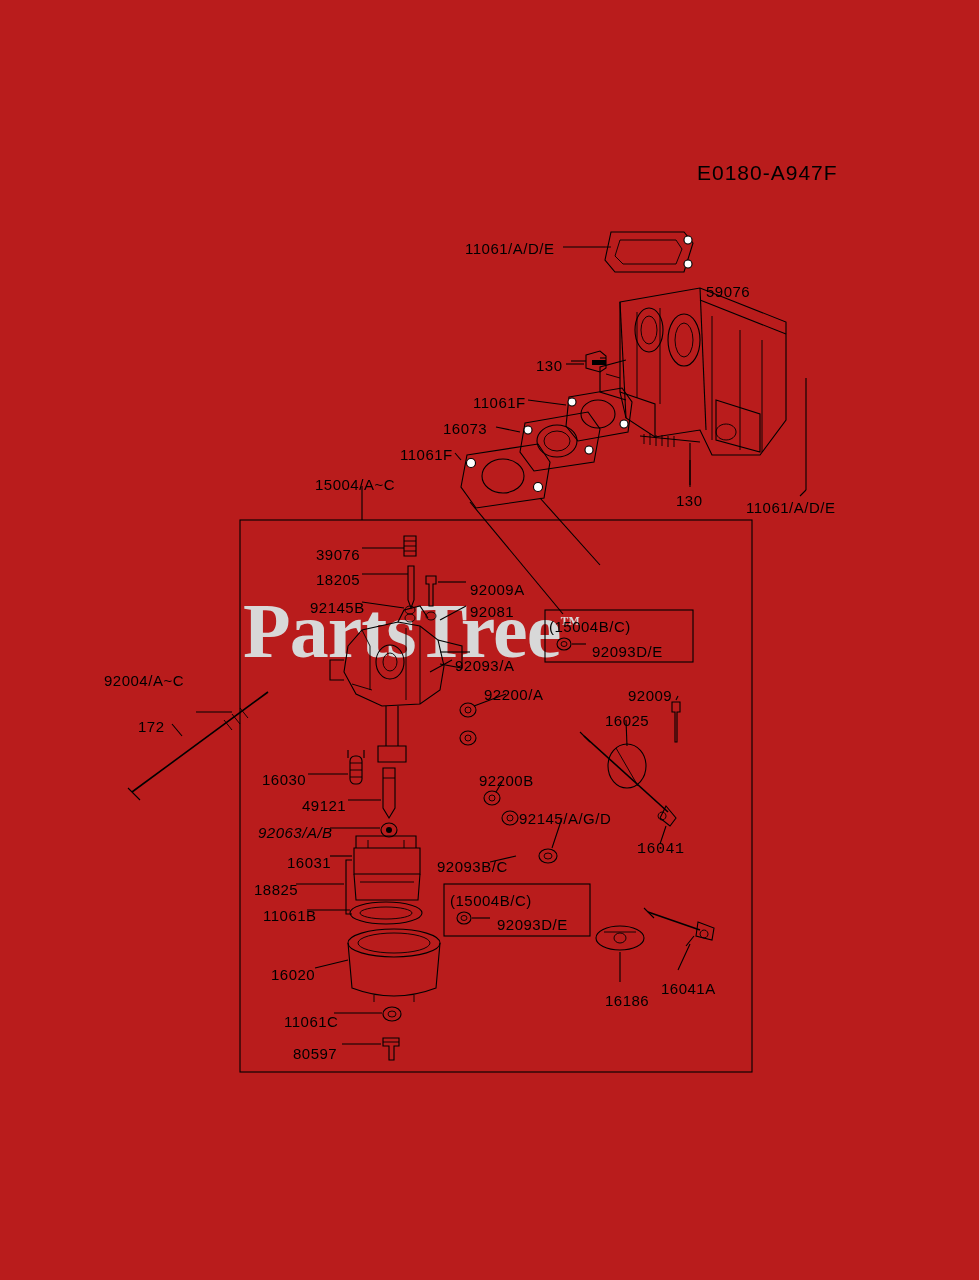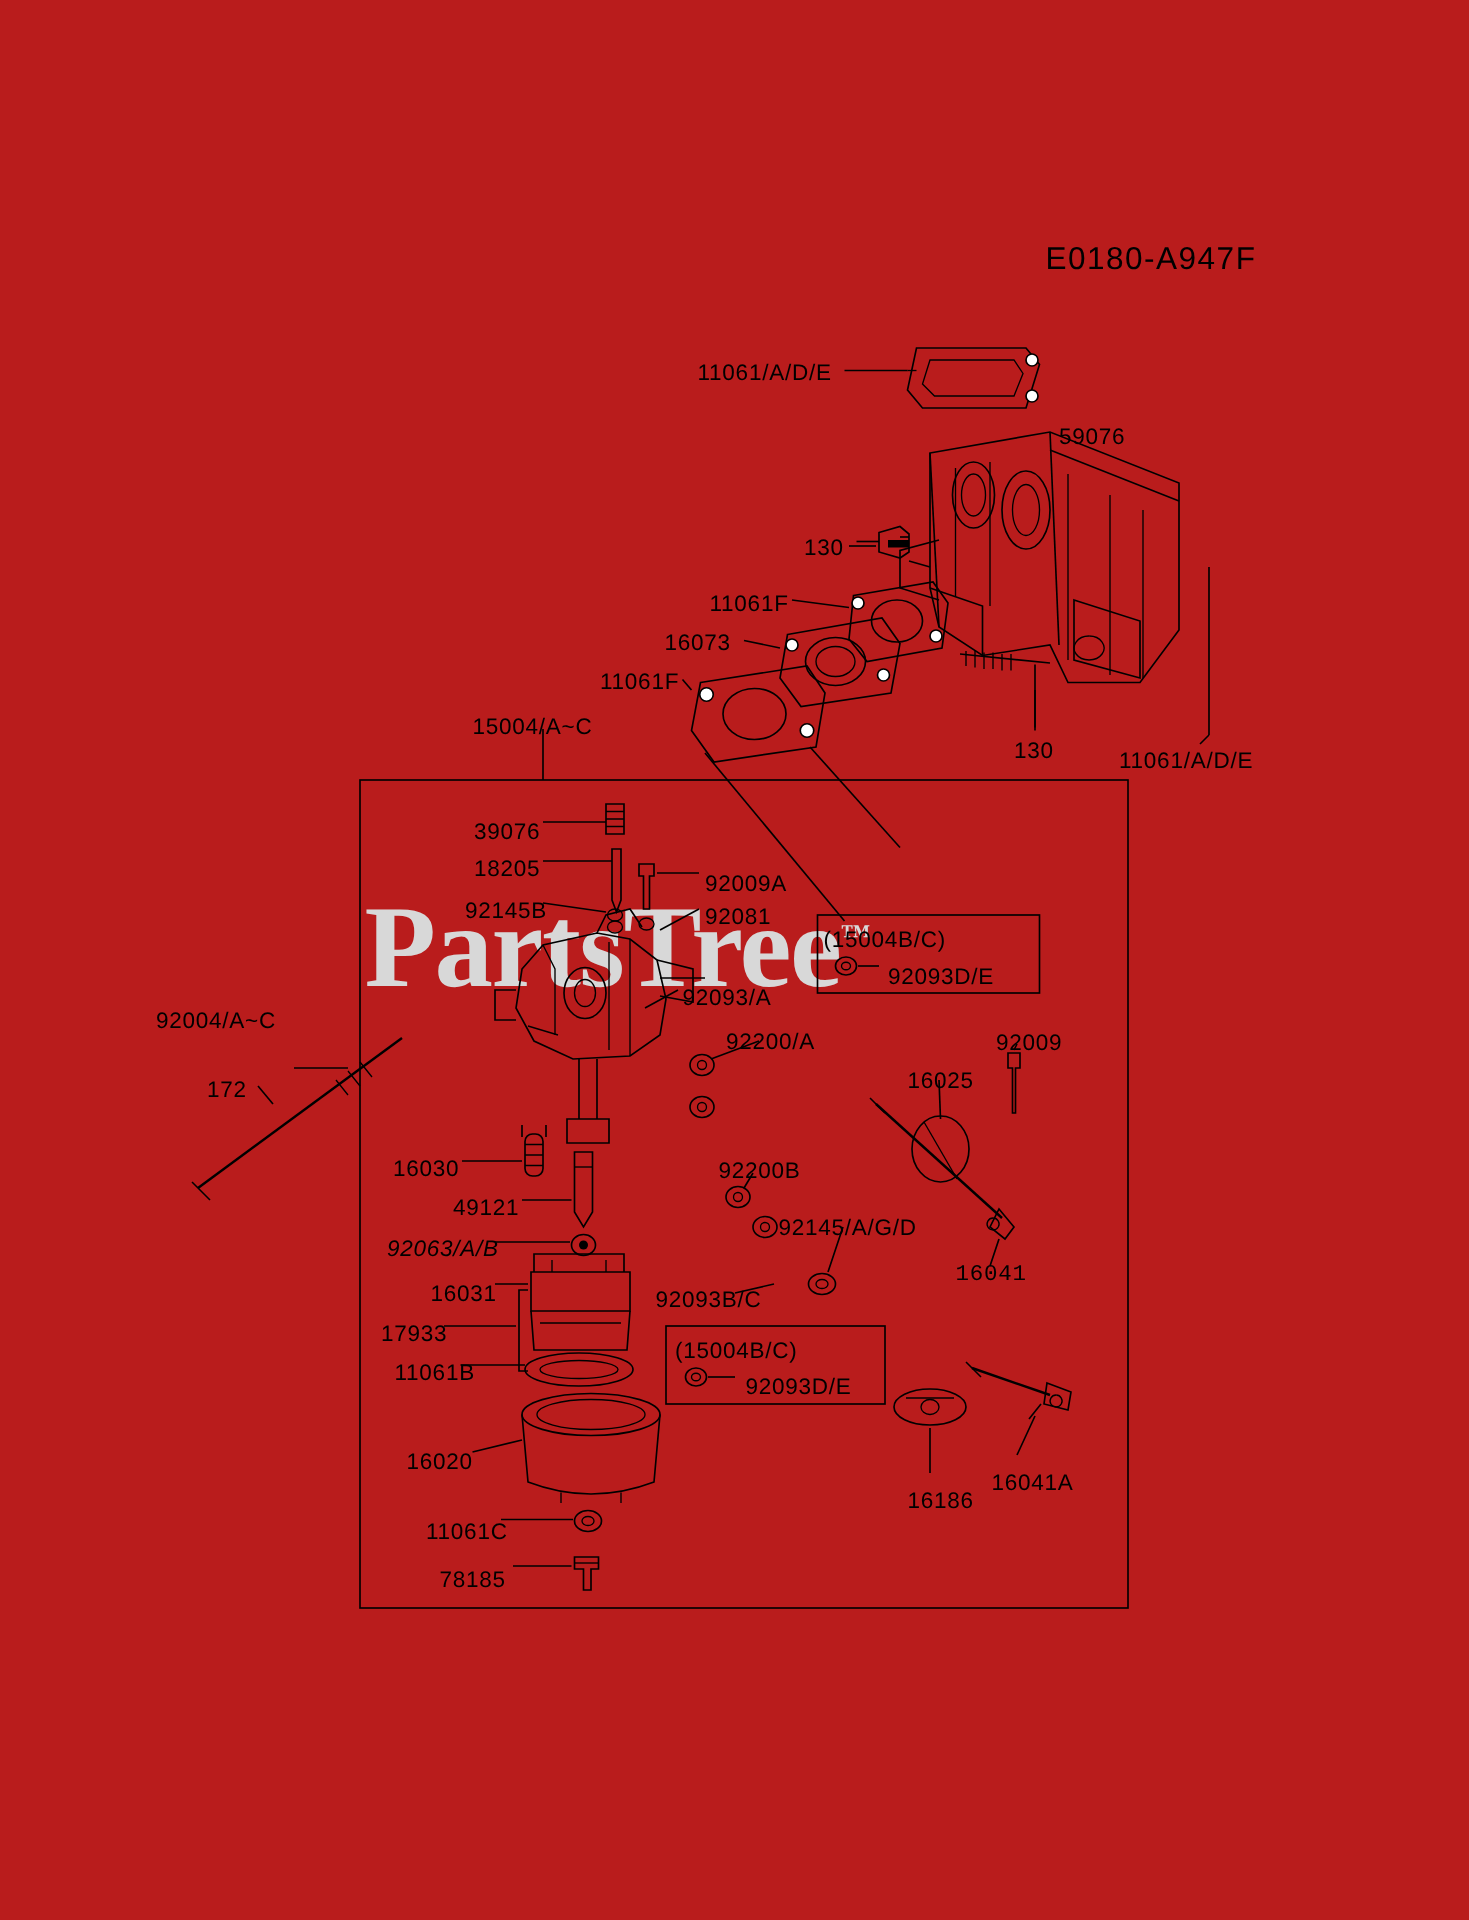--- a/index.html
+++ b/index.html
@@ -353,35 +353,35 @@
   <div class="lbl" style="left:315px; top:476px;">15004/A~C</div>
   <div class="lbl" style="left:316px; top:546px;">39076</div>
   <div class="lbl" style="left:316px; top:571px;">18205</div>
   <div class="lbl" style="left:470px; top:581px;">92009A</div>
   <div class="lbl" style="left:310px; top:599px;">92145B</div>
   <div class="lbl" style="left:470px; top:603px;">92081</div>
   <div class="lbl" style="left:549px; top:618px;">(15004B/C)</div>
   <div class="lbl" style="left:592px; top:643px;">92093D/E</div>
   <div class="lbl" style="left:455px; top:657px;">92093/A</div>
   <div class="lbl" style="left:484px; top:686px;">92200/A</div>
-  <div class="lbl" style="left:664px; top:687px;">92009</div>
+  <div class="lbl" style="left:628px; top:687px;">92009</div>
   <div class="lbl" style="left:104px; top:672px;">92004/A~C</div>
   <div class="lbl" style="left:138px; top:718px;">172</div>
   <div class="lbl" style="left:605px; top:712px;">16025</div>
   <div class="lbl" style="left:262px; top:771px;">16030</div>
   <div class="lbl" style="left:479px; top:772px;">92200B</div>
   <div class="lbl" style="left:302px; top:797px;">49121</div>
   <div class="lbl" style="left:519px; top:810px;">92145/A/G/D</div>
   <div class="lbl" style="left:258px; top:824px;font-style:italic;">92063/A/B</div>
   <div class="lbl" style="left:287px; top:854px;">16031</div>
   <div class="lbl" style="left:437px; top:858px;">92093B/C</div>
   <div class="lbl" style="left:637px; top:841px;font-family:Liberation Mono, monospace;">16041</div>
-  <div class="lbl" style="left:254px; top:881px;">17933</div>
+  <div class="lbl" style="left:254px; top:881px;">18825</div>
   <div class="lbl" style="left:450px; top:892px;">(15004B/C)</div>
   <div class="lbl" style="left:263px; top:907px;">11061B</div>
   <div class="lbl" style="left:497px; top:916px;">92093D/E</div>
   <div class="lbl" style="left:271px; top:966px;">16020</div>
   <div class="lbl" style="left:605px; top:992px;">16186</div>
   <div class="lbl" style="left:661px; top:980px;">16041A</div>
   <div class="lbl" style="left:284px; top:1013px;">11061C</div>
-  <div class="lbl" style="left:293px; top:1045px;">78185</div>
+  <div class="lbl" style="left:293px; top:1045px;">80597</div>
 
 </div>
 
 </body></html>

